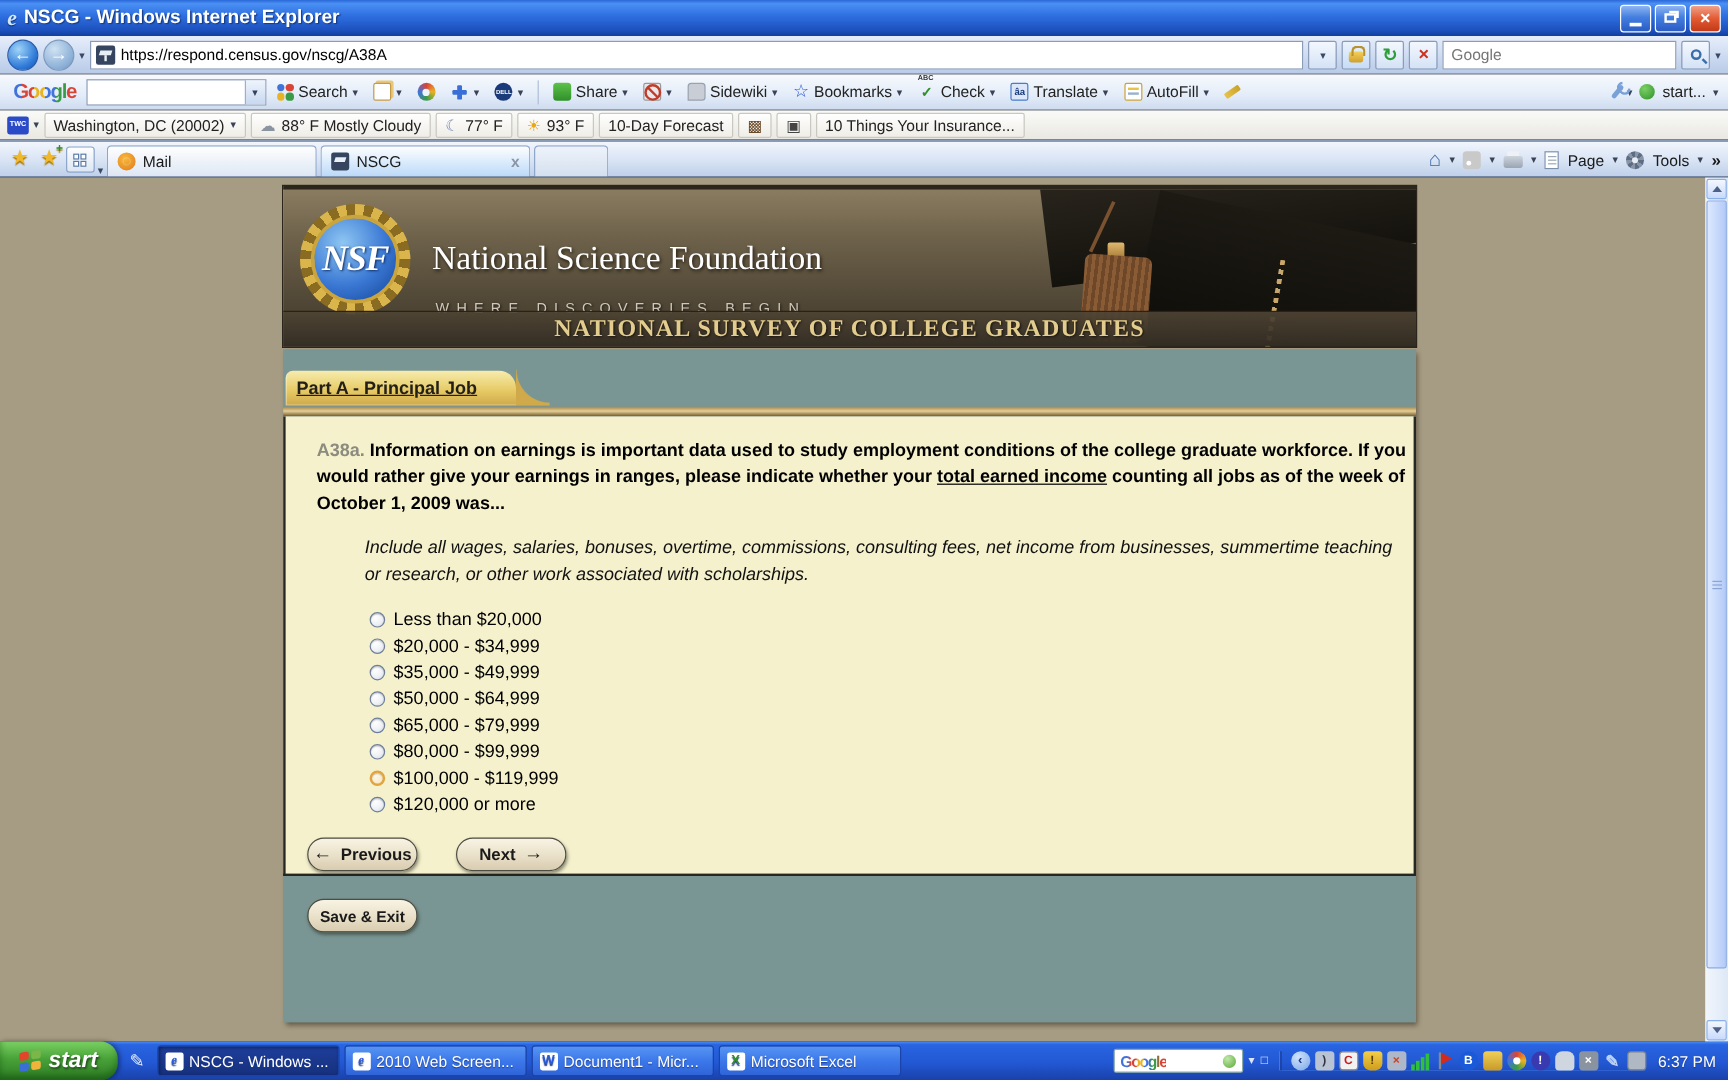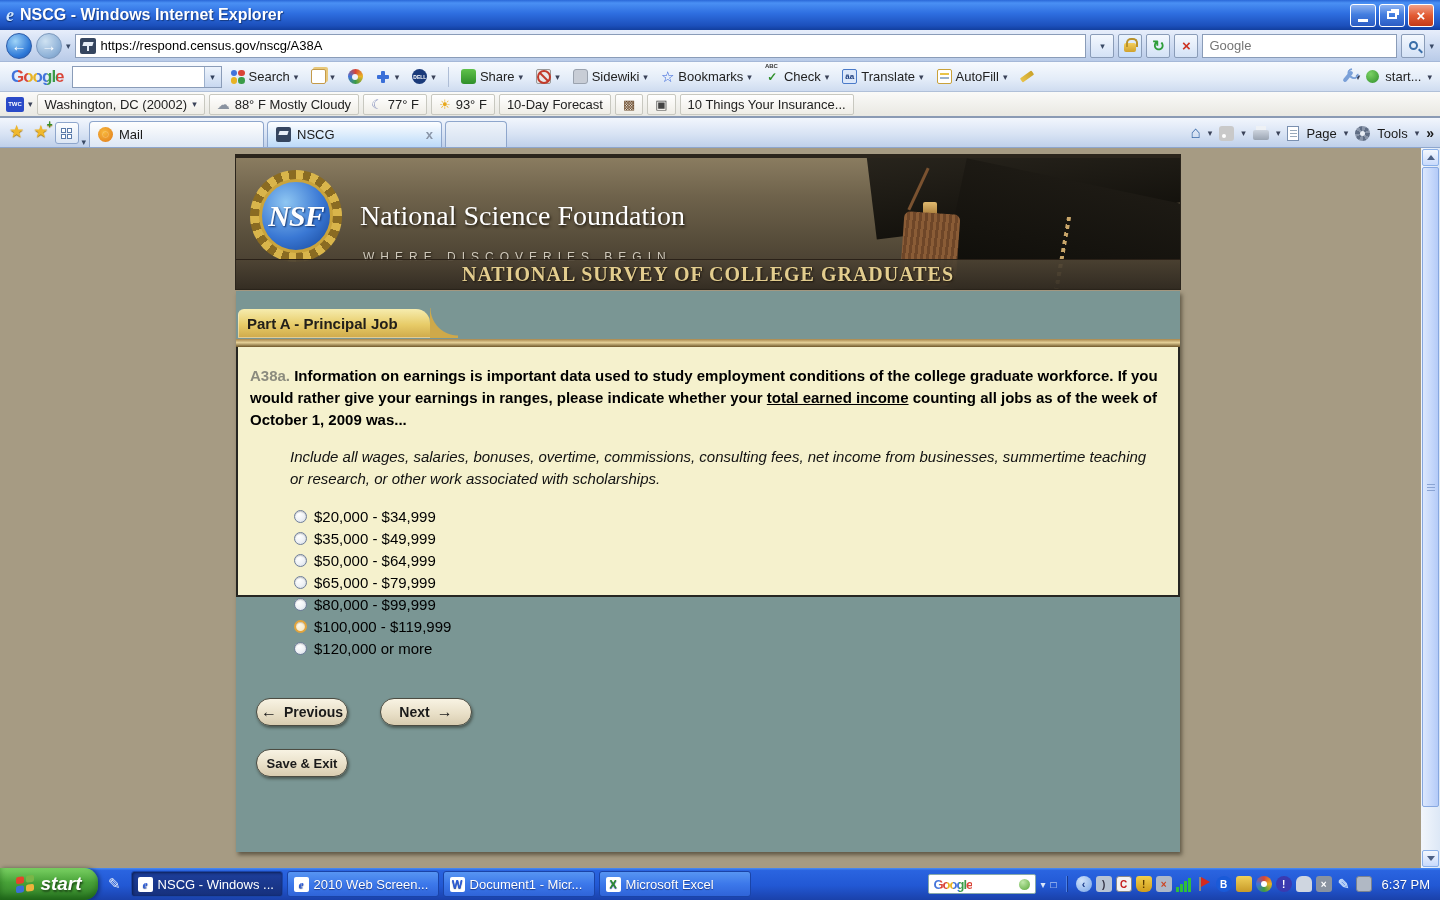--- a/index.html
+++ b/index.html
@@ -170,27 +170,27 @@
     display:flex; align-items:center; justify-content:center; }
   .banner-text { font-family:"Liberation Serif",serif; font-weight:bold; font-size:20px; color:#e3cd8e; letter-spacing:1px;
     text-shadow:1px 1px 2px #1a140c; }
 
   
   .teal { position:absolute; top:143px; left:0; width:944px; height:561px; background:#7a9694;
     box-shadow:2px 3px 4px rgba(40,35,20,0.55); }
   .section-tab { position:absolute; left:2px; top:18px; width:192px; height:29px;
     background:linear-gradient(180deg,#f6ecae 0%,#e7cb67 55%,#cfa94a 100%);
     border-radius:6px 14px 0 0; display:flex; align-items:center; padding-left:9px;
-    font-size:15px; font-weight:bold; color:#23201a; box-shadow:1px -1px 0 #fff6 inset; }
+    font-size:15px; font-weight:bold; color:#23201a; box-shadow:1px -1px 0 #fff6 inset;text-decoration:underline; }
   .section-tab::after { content:''; position:absolute; right:-28px; bottom:0; width:28px; height:30px;
     background:radial-gradient(circle at 100% 0%,transparent 27px,#cfa94a 28px); }
   .gold-band { position:absolute; left:0; top:48px; width:944px; height:8px;
     background:linear-gradient(180deg,#a8854a 0%,#e3cf96 45%,#6e5628 100%); }
-  .q-panel { position:absolute; left:0; top:56px; width:944px; height:250px; background:#f5f1cd;
-    border:2px solid #262622; border-top:none; padding:18px 26px 0 12px; }
+  .q-panel { position:absolute; left:0; top:56px; width:944px; height:383px; background:#f5f1cd;
+    border:2px solid #262622; border-top:none; padding:18px 26px 0 26px; }
   .q-text { font-size:15px; font-weight:bold; line-height:22px; color:#000; width:910px; }
   .q-num { color:#8b8b7e; }
   .q-underline { text-decoration:underline; }
   .instruction { margin:15px 0 0 40px; width:860px; font-size:15px; font-style:italic; line-height:22px; color:#111; }
   .opts { margin:15px 0 0 44px; }
   .opt { display:flex; align-items:center; gap:7px; height:22px; font-size:15px; color:#000; }
   .radio { width:13px; height:13px; border-radius:50%; border:1px solid #6e7e9a; flex:0 0 auto;
     background:radial-gradient(circle at 35% 30%,#fff 0%,#eef1f5 55%,#cfd7e2 100%); box-shadow:inset 0 1px 1px rgba(0,0,0,0.2); }
   .radio.hl { border:2px solid #e2a43c; width:13px; height:13px; background:radial-gradient(circle at 35% 30%,#fff8e8,#f2e3c0); }
   .pill { position:absolute; height:28px; border-radius:14px; border:1px solid #4c4c42;
@@ -501,20 +501,24 @@
 
         <div class="q-panel">
           <div class="q-text">
             <span class="q-num">A38a.</span>
             <span>Information on earnings is important data used to study employment conditions of the college graduate workforce. If you would rather give your earnings in ranges, please indicate whether your </span><span class="q-underline">total earned income</span><span> counting all jobs as of the week of October 1, 2009 was...</span>
           </div>
           <div class="instruction">Include all wages, salaries, bonuses, overtime, commissions, consulting fees, net income from businesses, summertime teaching or research, or other work associated with scholarships.</div>
           <div class="opts">
             <label class="opt">
                 <span class="radio"></span>
+                <span>Less than $20,000</span>
+              </label>
+            <label class="opt">
+                <span class="radio"></span>
                 <span>$20,000 - $34,999</span>
               </label>
             <label class="opt">
                 <span class="radio"></span>
                 <span>$35,000 - $49,999</span>
               </label>
             <label class="opt">
                 <span class="radio"></span>
                 <span>$50,000 - $64,999</span>
               </label>

